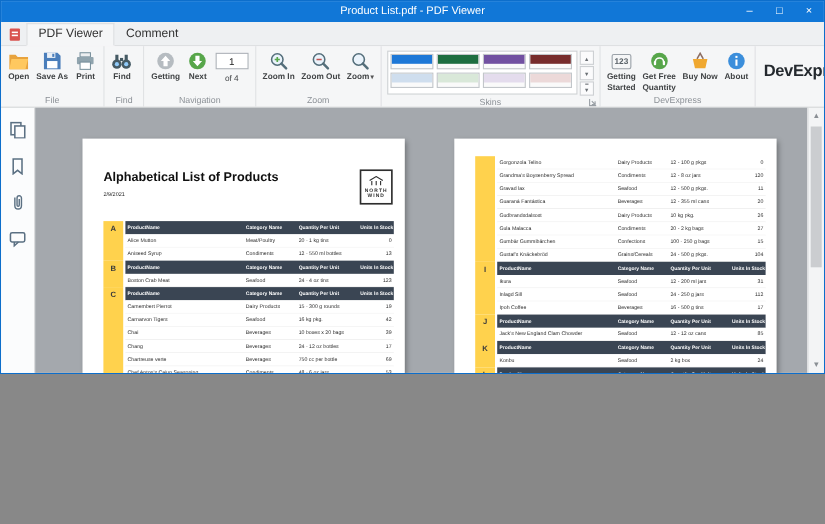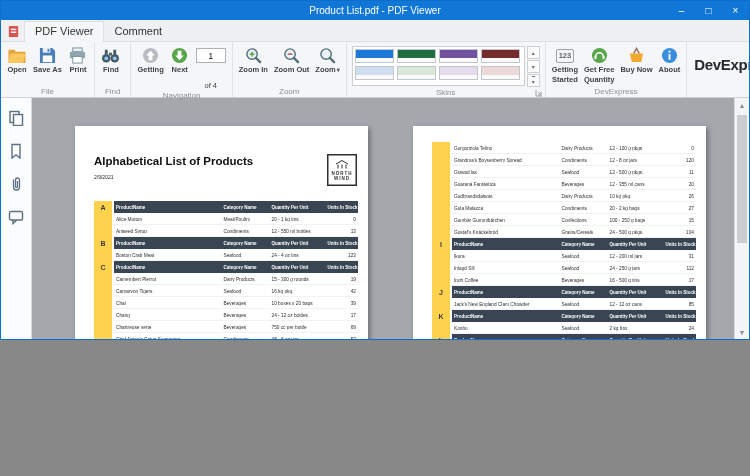--- a/index.html
+++ b/index.html
@@ -22,21 +22,21 @@
   .ribbon{height:56px;background:#f5f6f7;display:flex;align-items:stretch;border-bottom:1px solid #cfd1d3;flex:0 0 auto;}
   .rgroup{display:flex;flex-direction:column;border-right:1px solid #e0e2e4;flex:0 0 auto;}
   .rgc{flex:1;display:flex;align-items:flex-start;padding:1px 3px 0;}
   .rgl{height:13px;font-size:8px;color:#8b9096;text-align:center;line-height:12px;padding:0 10px;position:relative;white-space:nowrap;}
   .rbtn{display:flex;flex-direction:column;align-items:center;padding:3px 3px 0;height:43px;min-width:26px;cursor:default;}
   .ricon{height:19px;display:flex;align-items:center;}
   .rlbl{font-size:7.5px;color:#404345;margin-top:1px;line-height:8.5px;white-space:nowrap;text-align:center;font-weight:bold;}
   .caret::after{content:"▾";font-size:6px;margin-left:1px;color:#555;}
   .pagebox{display:flex;flex-direction:column;align-items:center;margin:5px 3px 0;}
   .page-input{width:30px;height:15px;border:1px solid #adb2b8;font-size:9px;text-align:center;background:#fff;color:#222;}
-  .of-lbl{font-size:7.5px;color:#404345;margin-top:18px;}
+  .of-lbl{font-size:7.5px;color:#404345;margin-top:4px;}
   .gallery-wrap{display:flex;margin:3px 2px 0;}
   .gallery{width:173px;height:40px;background:#fff;border:1px solid #cdd0d3;padding:2px;display:flex;flex-direction:column;gap:3px;overflow:hidden;}
   .srow{display:flex;gap:3px;}
   .swatch{width:39px;height:14px;border:1px solid #c2c6ca;background:#fafafa;overflow:hidden;flex:0 0 auto;}
   .swatch .band{height:8px;}
   .gscroll{display:flex;flex-direction:column;gap:1px;margin-left:2px;}
   .gsb{width:13px;height:13px;border:1px solid #cdd0d3;background:#fbfbfc;color:#6b7075;font-size:6px;display:flex;align-items:center;justify-content:center;}
   .gsb .xline{border-top:1px solid #6b7075;padding-top:1px;}
   .i123{border:1px solid #9aa1a8;border-radius:2px;color:#5a6268;font-weight:bold;font-size:7.5px;padding:2px;line-height:8px;}
   .launcher{position:absolute;right:2px;top:2px;}

